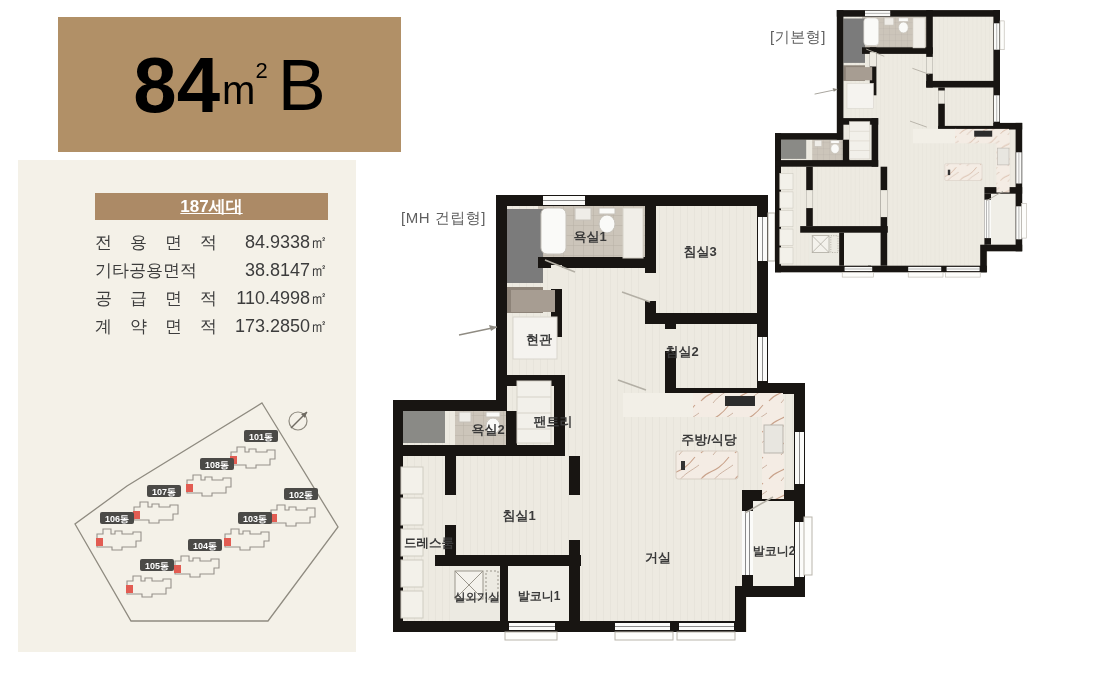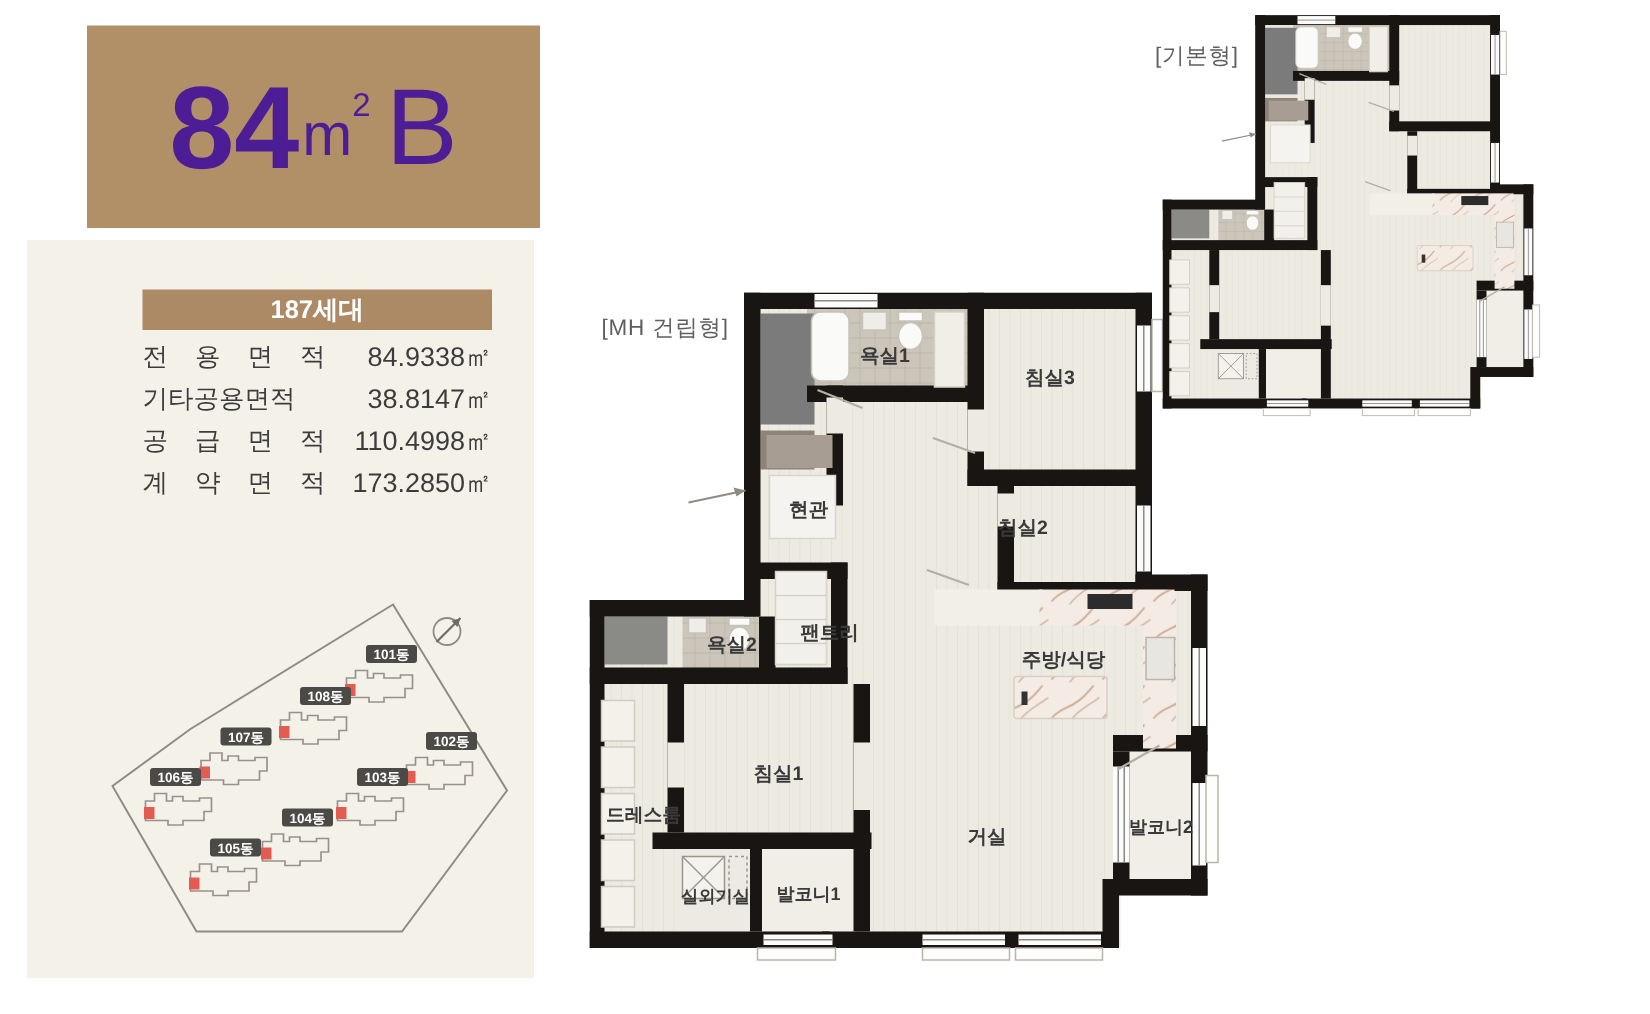--- a/index.html
+++ b/index.html
@@ -1,30 +1,30 @@
 <!DOCTYPE html>
 <html><head>
 <meta charset="utf-8">
 <style>
   html,body{margin:0;padding:0;}
   body{width:1100px;height:676px;position:relative;background:#ffffff;overflow:hidden;
        font-family:"Liberation Sans","DejaVu Sans",sans-serif;}
   .abs{position:absolute;}
   
-  .title-box{left:58px;top:17px;width:302px;height:135px;background:#b19067;color:#4c1d95;
+  .title-box{left:58px;top:17px;width:343px;height:135px;background:#b19067;color:#000000;
              display:flex;align-items:center;justify-content:center;}
   .title-box .n{font-size:78px;font-weight:bold;line-height:1;}
   .title-box .u{font-size:40px;font-weight:normal;line-height:1;margin-left:2px;}
   .title-box .sup{font-size:22px;vertical-align:26px;font-weight:normal;}
   .title-box .t{font-size:72px;font-weight:400;line-height:1;margin-left:10px;}
   .panel{left:18px;top:160px;width:338px;height:492px;background:#f4f1e8;}
   .spec-header{left:77px;top:33px;width:233px;height:27px;background:#ac8a66;color:#fff;
-               font-size:17px;font-weight:bold;display:flex;align-items:center;justify-content:center;}
+               font-size:17px;font-weight:bold;display:flex;align-items:center;justify-content:center;text-decoration:underline;}
   .spec-rows{left:77px;top:66px;width:233px;}
-  .spec-row{display:flex;justify-content:space-between;align-items:flex-start;height:28px;
+  .spec-row{display:flex;justify-content:space-between;align-items:flex-end;height:28px;
             font-size:17px;color:#3c3c3c;}
   .spec-row .lab{width:122px;text-align:justify;text-align-last:justify;}
   .spec-row .val{flex:1;text-align:right;font-size:18px;}
   .caption{font-size:15px;color:#5f5f5f;letter-spacing:.5px;margin-top:12px;}
   svg text.room{font-size:13px;font-weight:bold;fill:#3a3a3a;text-anchor:middle;}
   svg text.badge-t{font-size:9px;fill:#ffffff;text-anchor:middle;font-weight:bold;}
 </style>
 </head>
 <body>
 

